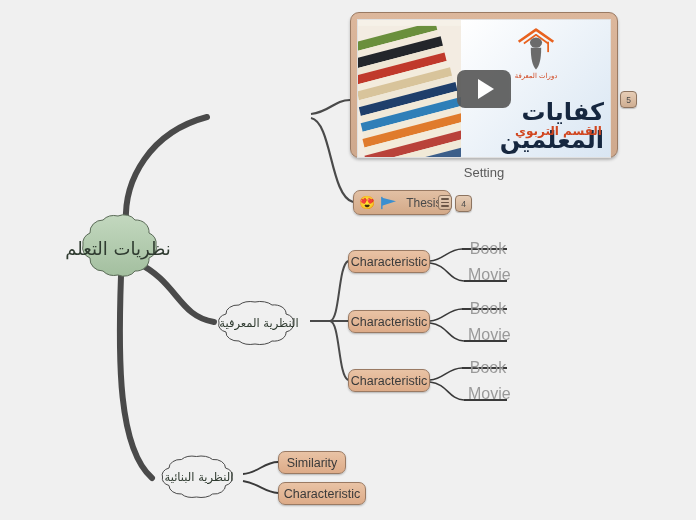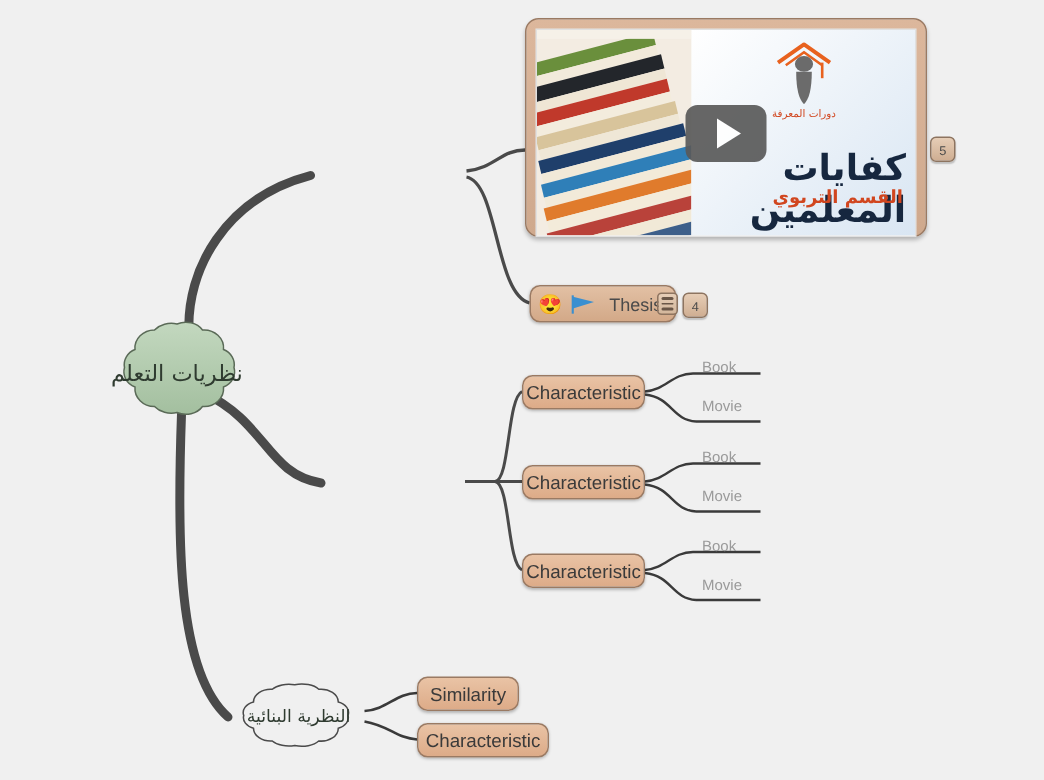--- a/index.html
+++ b/index.html
@@ -38,23 +38,23 @@
     box-shadow:0 1px 2px rgba(0,0,0,.25);
     padding:0 1px;
     box-sizing:border-box;
     white-space:nowrap;
   }
 
   
   .leaf{
     position:absolute;
     color:#9a9a9a;
-    font-size:10px;
+    font-size:16px;
     white-space:nowrap;
-    text-align:left;
+    text-align:center;
     border-bottom:0;
   }
 
   
   #video-node{
     position:absolute;left:350px;top:12px;width:268px;height:146px;
     background:linear-gradient(180deg,#dcb79c 0%, #cfa98d 100%);
     border:1px solid #9a7a63;
     border-radius:9px;
     box-shadow:0 2px 3px rgba(0,0,0,.25);
@@ -167,36 +167,50 @@
 
     <path d="M430,380 C444,379 448,368 462,368" stroke="#3a3a3a" stroke-width="1.6" fill="none"></path>
     <path d="M462,368 L507,368" stroke="#3a3a3a" stroke-width="1.8" fill="none"></path>
     <path d="M430,382 C448,384 448,399 464,400" stroke="#3a3a3a" stroke-width="1.6" fill="none"></path>
     <path d="M464,400 L507,400" stroke="#3a3a3a" stroke-width="1.8" fill="none"></path>
 
     <path d="M243,474 C258,473 264,462 278,462" stroke="#3a3a3a" stroke-width="1.8" fill="none"></path>
     <path d="M243,481 C260,484 264,492 278,493" stroke="#3a3a3a" stroke-width="1.8" fill="none"></path>
   </svg>
 
-  <div class="cloud" style="left:68px;top:210px;width:100px;height:78px;font-size:15px;">
+  <div class="cloud" style="left:68px;top:210px;width:100px;height:78px;font-size:18px;">
     <svg class="cloud-svg" viewBox="0 0 200 156" preserveAspectRatio="none">
       <defs>
         <linearGradient id="gGreen" x1="0" y1="0" x2="0" y2="1">
           <stop offset="0%" stop-color="#c3d8bf"></stop>
           <stop offset="100%" stop-color="#a3bf9f"></stop>
         </linearGradient>
       </defs>
       <path fill="url(#gGreen)" stroke="#5a6a57" stroke-width="2" d="M44,46 a26,24 0 0,1 26,-26 a28,22 0 0,1 30,-8 a26,22 0 0,1 34,8 a26,24 0 0,1 28,26
            a24,22 0 0,1 14,24 a24,22 0 0,1 -14,26 a26,24 0 0,1 -28,26 a26,22 0 0,1 -34,8
            a28,22 0 0,1 -30,-8 a26,24 0 0,1 -26,-26 a24,22 0 0,1 -14,-26 a24,22 0 0,1 14,-24 z"></path>
     </svg>
     <span class="cloud-label" style="direction:rtl;font-family:'DejaVu Sans',sans-serif;">نظريات التعلم</span>
   </div>
 
 
+  <div class="cloud" style="left:204px;top:297px;width:110px;height:52px;font-size:11.5px;">
+    <svg class="cloud-svg" viewBox="0 0 220 104" preserveAspectRatio="none">
+      <path fill="url(#gYel1)" stroke="#4a4a4a" stroke-width="2" d="M44,34 a24,17 0 0,1 26,-18 a28,15 0 0,1 32,-6 a28,15 0 0,1 34,6 a24,17 0 0,1 28,18
+           a22,15 0 0,1 14,18 a22,15 0 0,1 -14,18 a24,17 0 0,1 -28,18 a28,15 0 0,1 -34,6
+           a28,15 0 0,1 -32,-6 a24,17 0 0,1 -26,-18 a22,15 0 0,1 -14,-18 a22,15 0 0,1 14,-18 z"></path>
+      <defs>
+        <linearGradient id="gYel1b" x1="0" y1="0" x2="0" y2="1">
+          <stop offset="0%" stop-color="#f0eeb4"></stop>
+          <stop offset="100%" stop-color="#e5e29c"></stop>
+        </linearGradient>
+      </defs>
+    </svg>
+    <span class="cloud-label" style="direction:rtl;font-family:'DejaVu Sans',sans-serif;">النظرية المعرفية</span>
+  </div>
 
   <div class="cloud" style="left:148px;top:452px;width:102px;height:50px;font-size:11.5px;">
     <svg class="cloud-svg" viewBox="0 0 204 100" preserveAspectRatio="none">
       <path fill="url(#gYel1)" stroke="#4a4a4a" stroke-width="2" d="M42,32 a23,17 0 0,1 25,-17 a26,14 0 0,1 30,-6 a26,14 0 0,1 32,6 a23,17 0 0,1 26,17
            a21,15 0 0,1 13,18 a21,15 0 0,1 -13,17 a23,17 0 0,1 -26,17 a26,14 0 0,1 -32,6
            a26,14 0 0,1 -30,-6 a23,17 0 0,1 -25,-17 a21,15 0 0,1 -13,-17 a21,15 0 0,1 13,-18 z"></path>
     </svg>
     <span class="cloud-label" style="direction:rtl;font-family:'DejaVu Sans',sans-serif;">النظرية البنائية</span>
   </div>
 
@@ -240,20 +254,21 @@
           <text x="30" y="62" font-size="8" fill="#d1461f" text-anchor="middle" font-family="DejaVu Sans, sans-serif">دورات المعرفة</text>
         </svg>
         <div class="slide-title">كفايات المعلمين</div>
         <div class="slide-sub">القسم التربوي</div>
       </div>
 
       <div id="play-btn">
           <div class="tri"></div>
         </div>
     </div>
+    <div id="video-caption">Setting</div>
   </div>
 
   <div class="badge boxed" style="left:620px;top:91px;">5</div>
 
   <div id="thesis-node">
     <span class="emoji">😍</span>
     <svg viewBox="0 0 20 16" style="width:18px;height:14px;">
       <path d="M2,2 L18,6 L2,11 Z" fill="#3a8fd0"></path>
       <rect x="1" y="1" width="1.6" height="14" fill="#3a8fd0"></rect>
     </svg>

